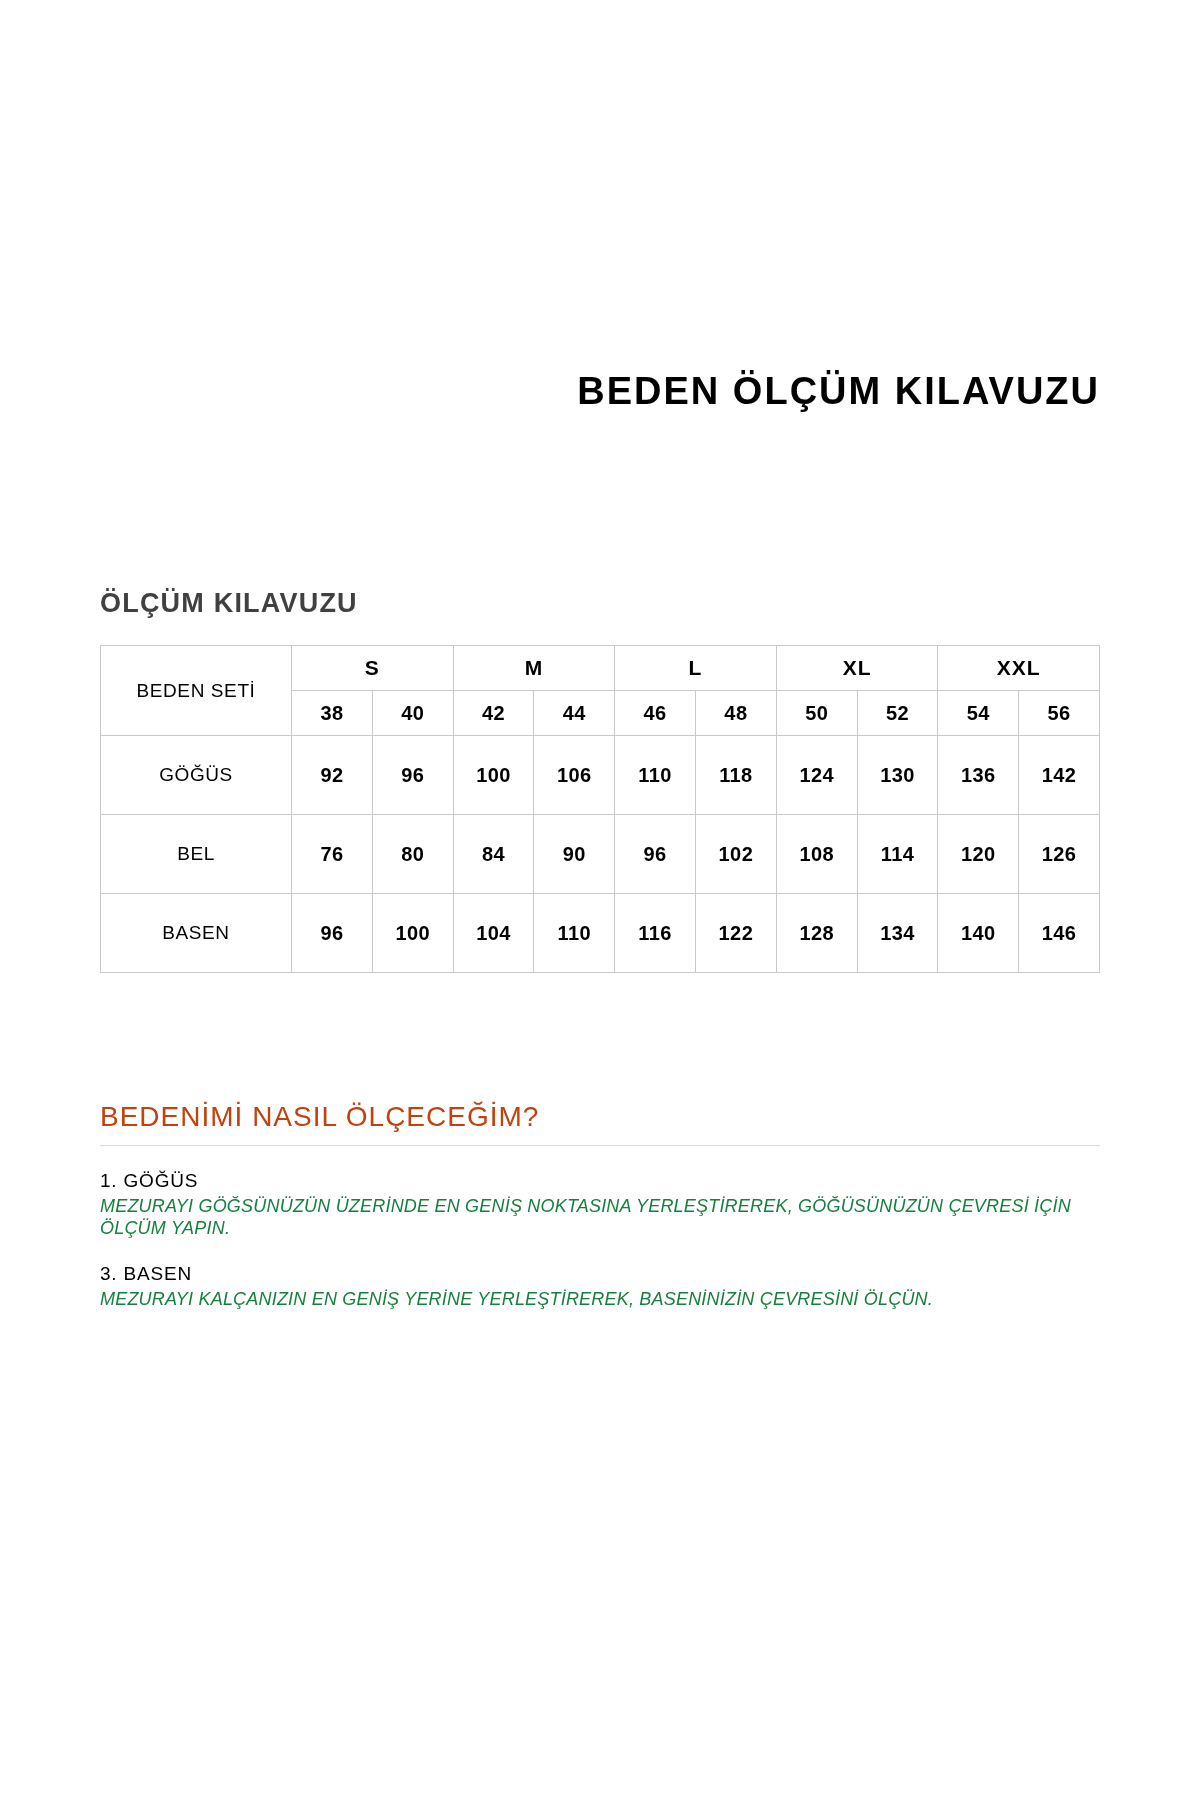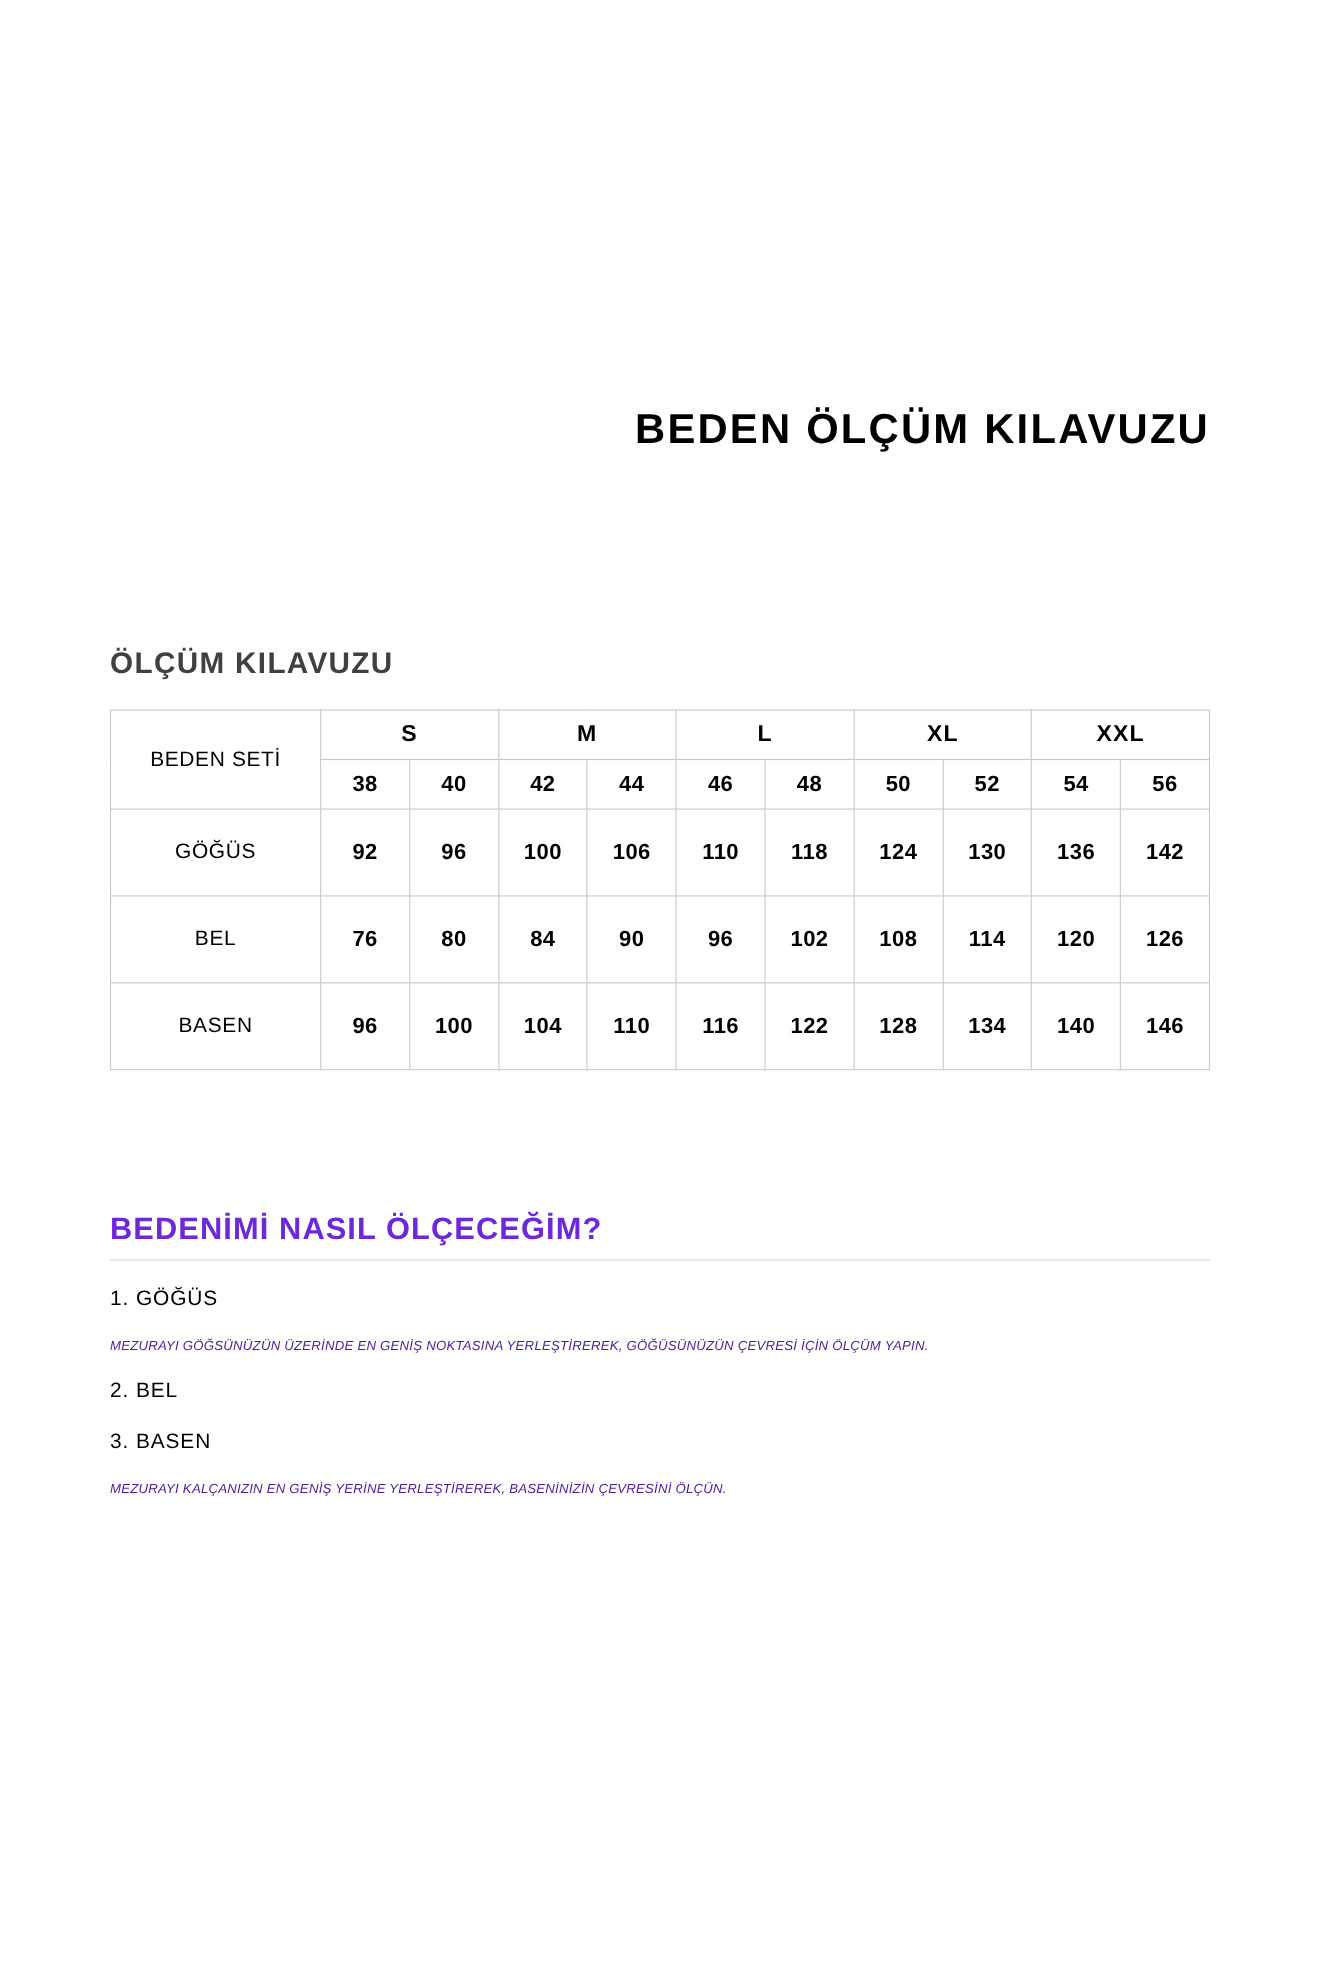--- a/index.html
+++ b/index.html
@@ -82,43 +82,43 @@
     margin-top: 12px;
     font-size: 13px;
     letter-spacing: 0.3px;
     color: #111111;
   }
 
   
   .howto-heading {
     margin-top: 128px;
     font-size: 28px;
-    font-weight: 700;
+    font-weight: 400;
     letter-spacing: 1.0px;
-    color: #6d28d9;
+    color: #c2410c;
   }
   .divider {
     margin-top: 12px;
     width: 1000px;
     height: 1px;
     background: #d8d8d8;
   }
   .step-title {
     margin-top: 24px;
     font-size: 19px;
     font-weight: 400;
     letter-spacing: 0.8px;
     color: #000000;
   }
   .step-text {
-    margin-top: 24px;
-    font-size: 12px;
+    margin-top: 4px;
+    font-size: 18px;
     font-style: italic;
     letter-spacing: 0.2px;
-    color: #4c1d95;
+    color: #15803d;
     line-height: 1.2;
   }
 </style>
 </head>
 <body>
 
 <div class="page">
 
   <div class="main-title">BEDEN ÖLÇÜM KILAVUZU</div>
 
@@ -191,18 +191,17 @@
     </tbody>
   </table>
 
 
   <div class="howto-heading">BEDENİMİ NASIL ÖLÇECEĞİM?</div>
   <div class="divider"></div>
 
   <div class="step-title">1. GÖĞÜS</div>
   <div class="step-text">MEZURAYI GÖĞSÜNÜZÜN ÜZERİNDE EN GENİŞ NOKTASINA YERLEŞTİREREK, GÖĞÜSÜNÜZÜN ÇEVRESİ İÇİN ÖLÇÜM YAPIN.</div>
 
-  <div class="step-title">2. BEL</div>
 
   <div class="step-title">3. BASEN</div>
   <div class="step-text">MEZURAYI KALÇANIZIN EN GENİŞ YERİNE YERLEŞTİREREK, BASENİNİZİN ÇEVRESİNİ ÖLÇÜN.</div>
 
 </div>
 
 </body></html>

